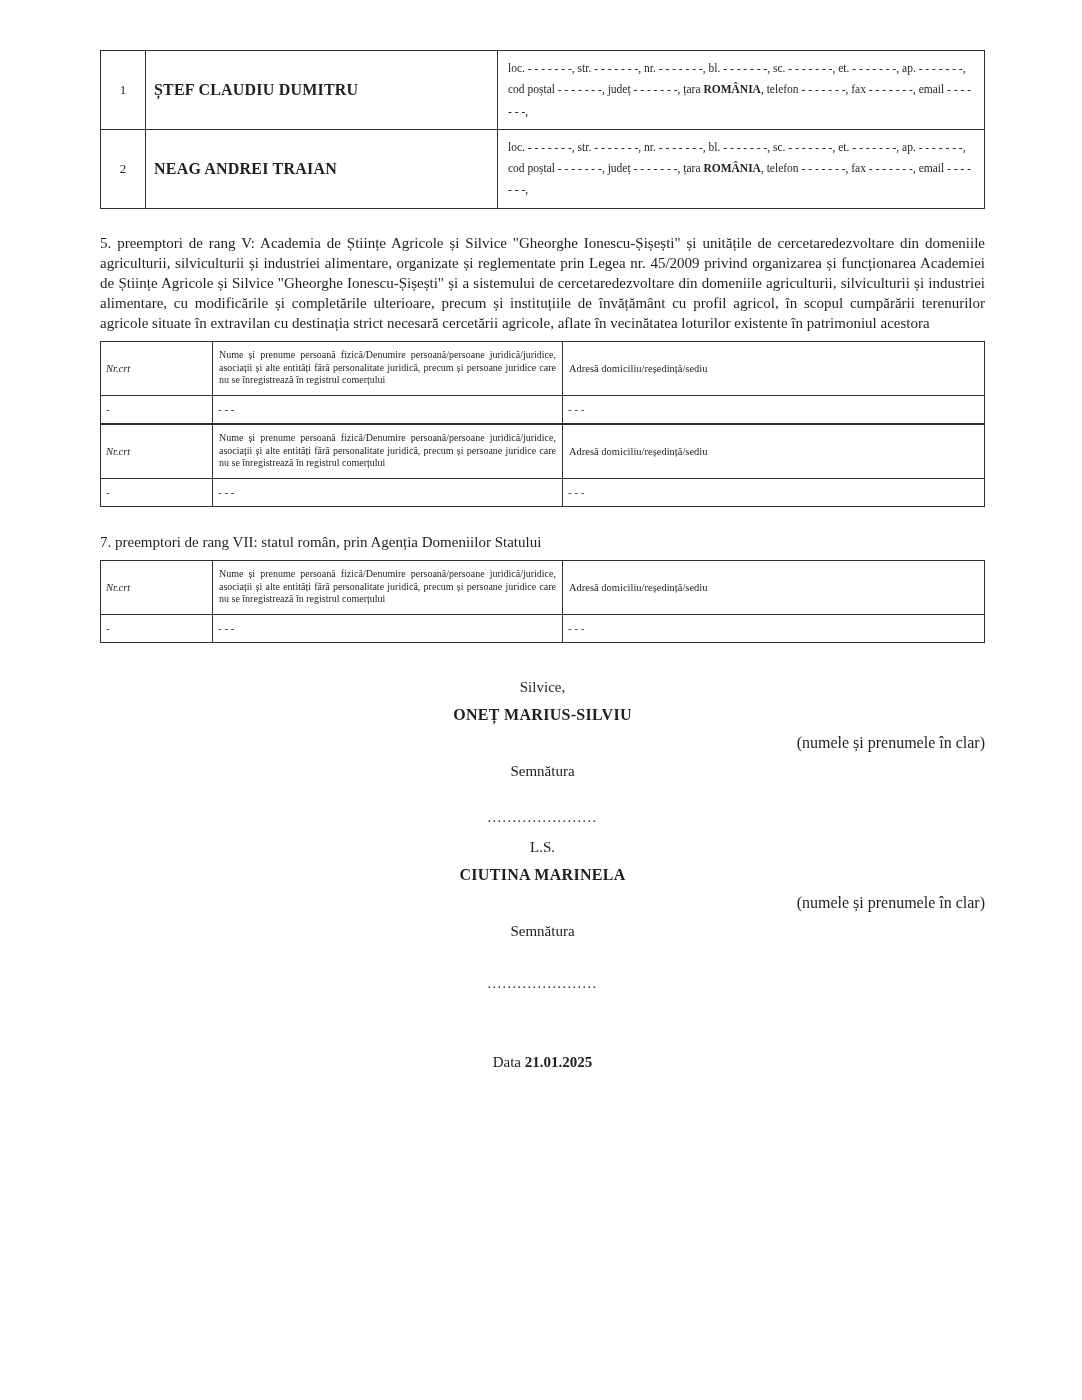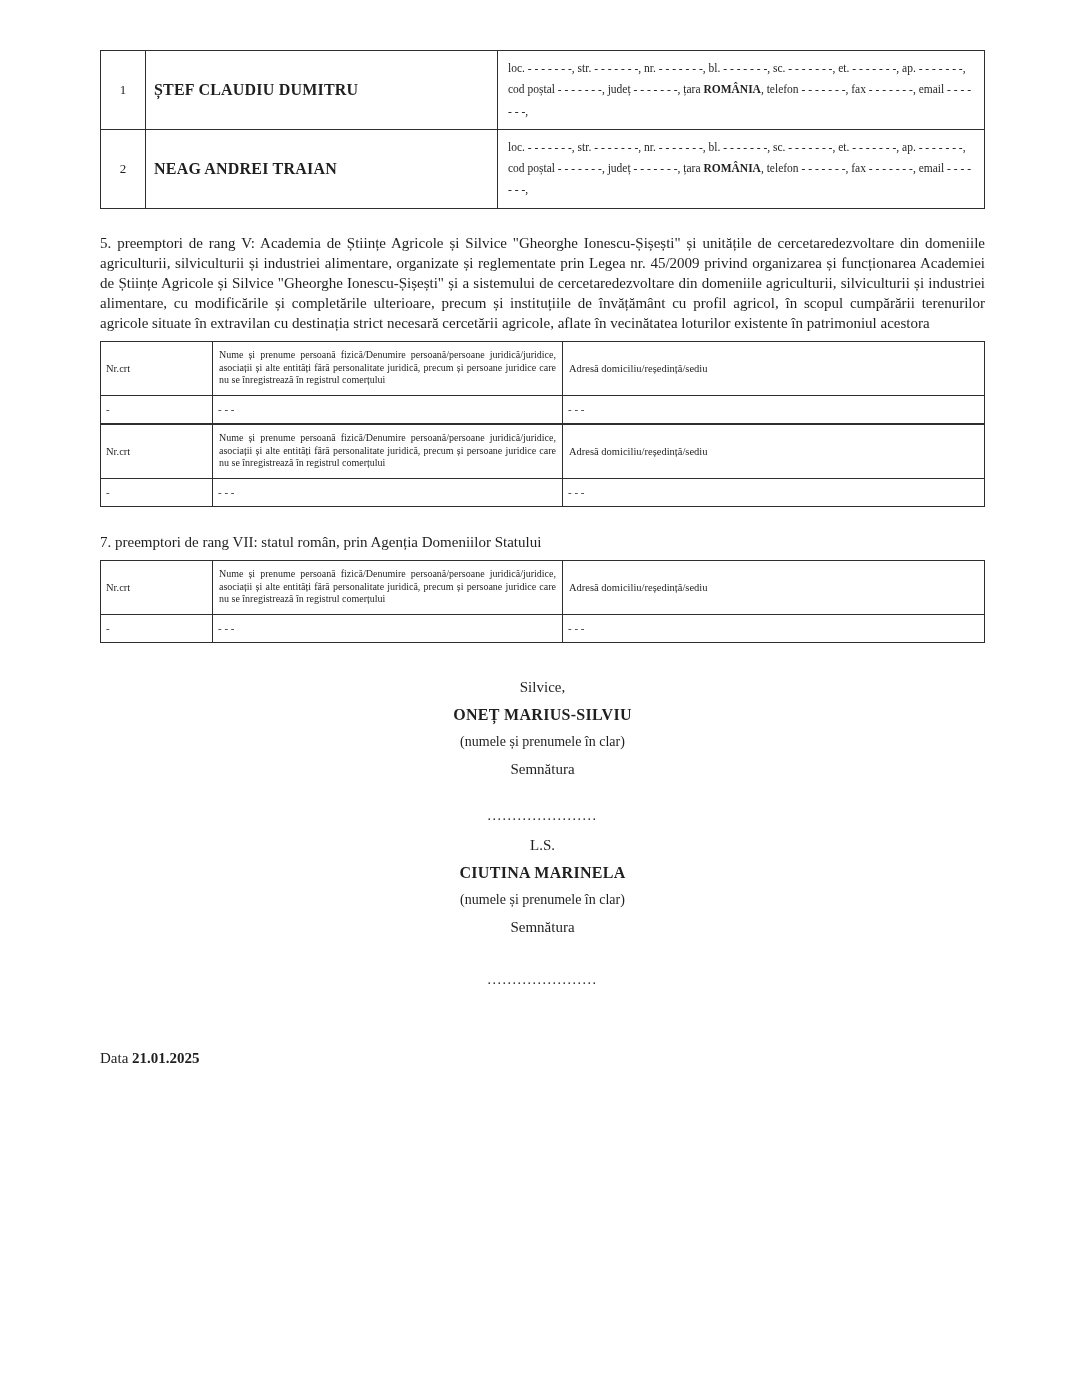--- a/index.html
+++ b/index.html
@@ -53,20 +53,21 @@
   }
   .section-paragraph.tight { margin-top: 25px; }
 
   
   .preemptor-table { margin-bottom: 0; }
   .preemptor-table .h-nr {
     width: 112px;
     font-size: 10.5px;
     padding: 21px 5px;
     vertical-align: middle;
+    font-style: italic;
   }
   .preemptor-table .h-name {
     width: 350px;
     font-size: 10px;
     line-height: 12.5px;
     text-align: justify;
     padding: 4px 6px;
     vertical-align: middle;
   }
   .preemptor-table .h-addr {
@@ -81,30 +82,30 @@
     vertical-align: middle;
   }
 
   
   .signature-block {
     text-align: center;
     margin-top: 36px;
   }
   .sig-line { font-size: 15px; margin-bottom: 10px; }
   .sig-name { font-size: 16px; font-weight: bold; margin-bottom: 10px; letter-spacing: 0.3px; }
-  .sig-note { font-size: 14px; margin-bottom: 11px; }
+  .sig-note { font-size: 16px; margin-bottom: 11px; text-align: right; }
   .sig-gap { margin-bottom: 30px; }
   .sig-gap-lg { margin-bottom: 36px; }
   .dots { font-size: 14px; letter-spacing: 1.5px; margin-bottom: 13px; color: #2a2a2a; }
 
   
   .footer-date {
     font-size: 15px;
     margin-top: 62px;
-    text-align: left;
+    text-align: center;
   }
   .footer-date .date-value { font-weight: bold; }
 </style>
 </head>
 <body>
 
 <div class="page">
 
   <table class="top-table">
     <tbody>

